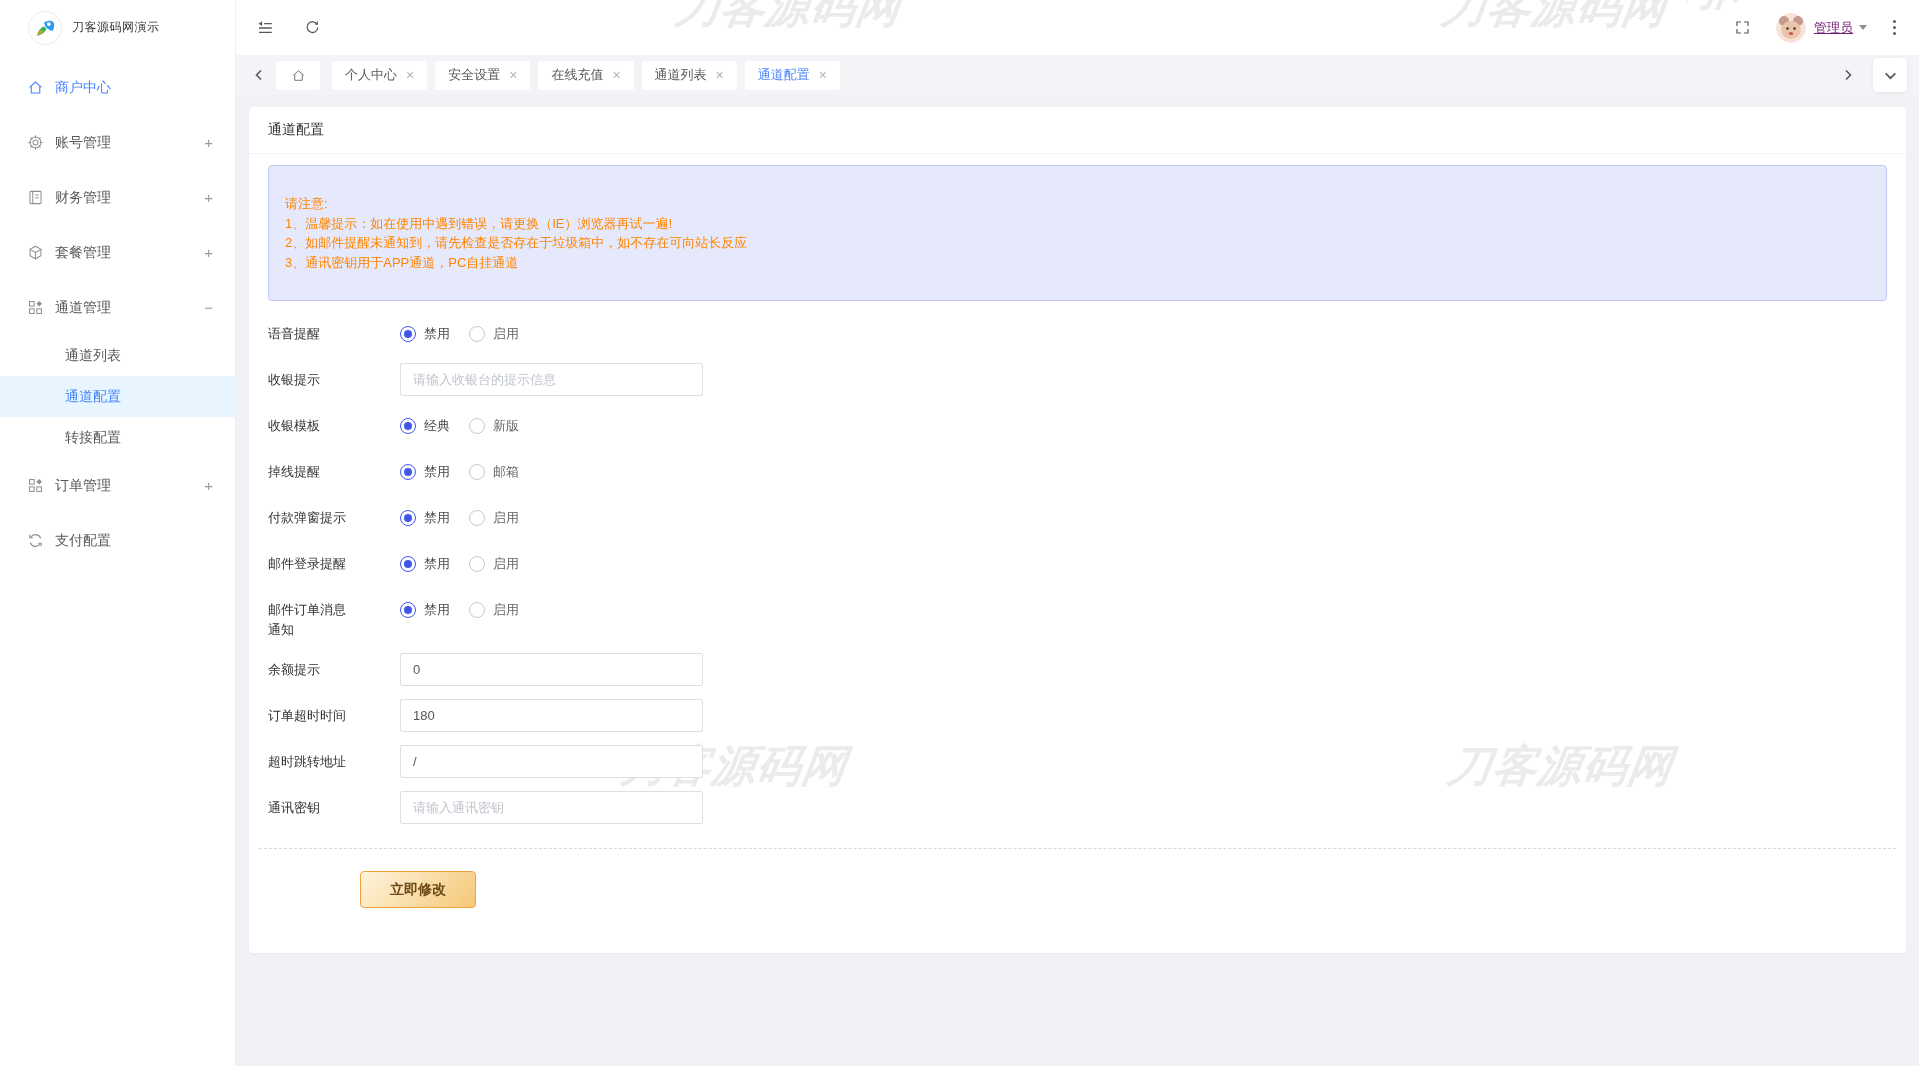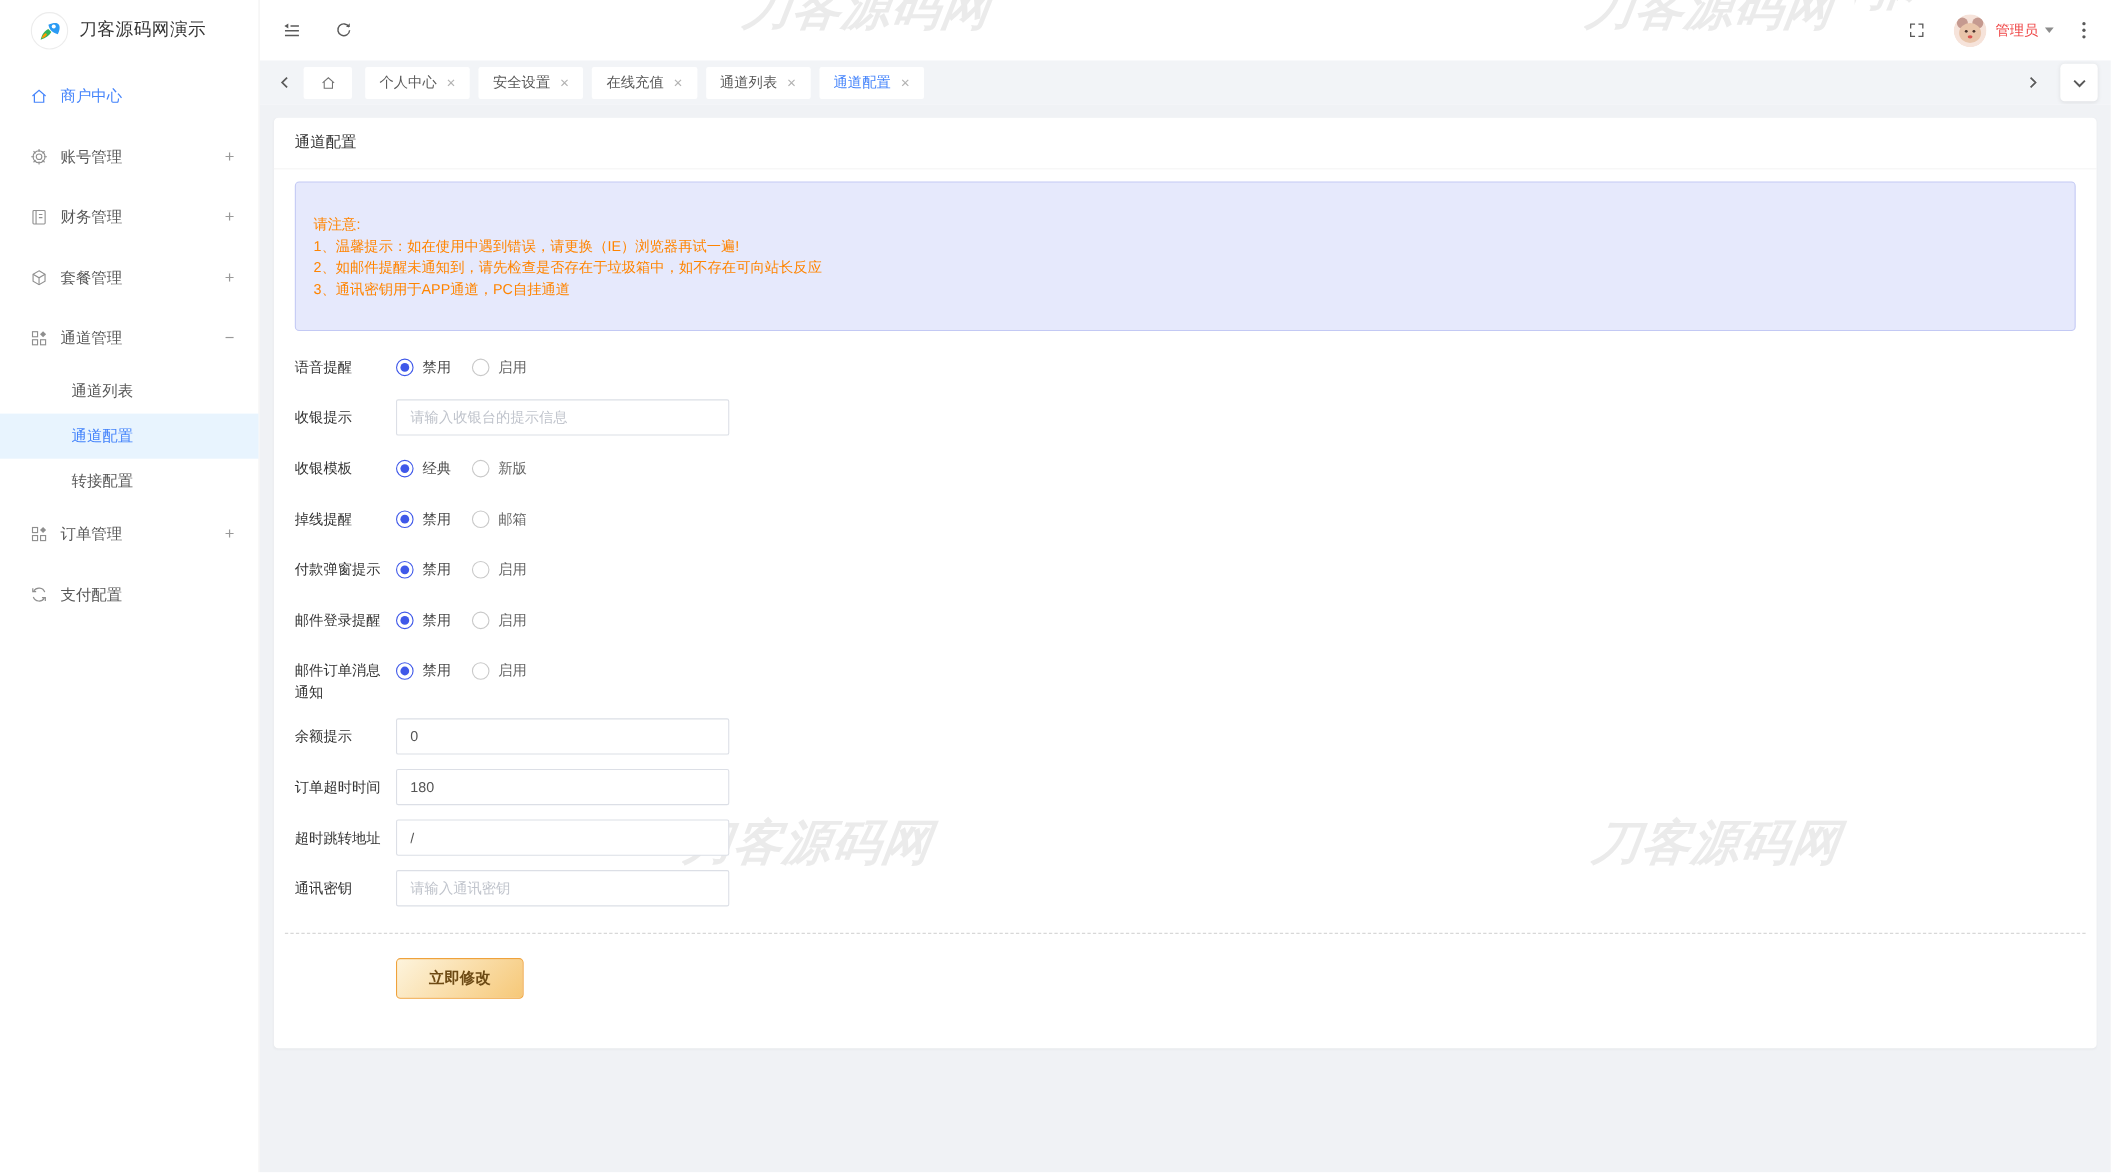--- a/index.html
+++ b/index.html
@@ -4,39 +4,39 @@
 <style>
   * { margin:0; padding:0; box-sizing:border-box; }
   html,body { background:#fff; }
   body { font-family:"Liberation Sans","DejaVu Sans",sans-serif; }
   .app { position:relative; width:1919px; height:1066px; overflow:hidden; background:#fff; }
 
   
   .sidebar { position:absolute; left:0; top:0; bottom:0; width:236px; background:#fff; border-right:1px solid #f1f1f1; z-index:10; }
   .logo { height:55px; display:flex; align-items:center; padding-left:28px; }
   .logo-icon { width:34px; height:34px; border-radius:50%; border:1px solid #ececec; display:flex; align-items:center; justify-content:center; background:#fff; }
-  .logo-title { margin-left:10px; font-size:16px; color:#333; letter-spacing:.5px;font-family:Liberation Serif, serif; }
+  .logo-title { margin-left:10px; font-size:12px; color:#333; letter-spacing:.5px;font-family:Liberation Serif, serif; }
   .menu { padding-top:5px; }
   .menu-item { height:55px; display:flex; align-items:center; padding:0 22px 0 27px; font-size:14px; color:#595959; cursor:pointer; }
   .mi-icon { width:17px; height:17px; margin-right:11px; color:#8f8f8f; display:flex; align-items:center; }
   .menu-item.active { color:#4584fb; }
   .menu-item.active .mi-icon { color:#4584fb; }
   .mi-label { flex:1; }
   .mi-expand { color:#999; font-size:15px; font-weight:400; }
   .submenu-item { height:41px; display:flex; align-items:center; padding-left:65px; font-size:14px; color:#595959; cursor:pointer; }
   .submenu-item.active { color:#4584fb; background:#e8f4fe; }
 
   
   .main { position:absolute; left:236px; top:0; right:0; }
   .topbar { height:55px; background:#fff; display:flex; align-items:center; padding:0 19px; }
   .tb-icon { width:20px; height:20px; color:#595959; cursor:pointer; display:flex; align-items:center; justify-content:center; }
   .tb-icon + .tb-icon { margin-left:27px; }
   .tb-right { margin-left:auto; display:flex; align-items:center; }
   .avatar { width:30px; height:30px; border-radius:50%; overflow:hidden; margin-left:24px; cursor:pointer; flex-shrink:0; }
-  .username { margin-left:8px; font-size:13px; color:#ef4444; cursor:pointer; }
+  .username { margin-left:8px; font-size:13px; color:#701a75; cursor:pointer;text-decoration:underline; }
   .caret-down { width:0; height:0; border-left:4.5px solid transparent; border-right:4.5px solid transparent; border-top:5px solid #8c8c8c; margin-left:6px; }
   .kebab { margin-left:22px; display:flex; flex-direction:column; gap:3px; cursor:pointer; padding:2px 4px; }
   .kebab i { width:3px; height:3px; border-radius:50%; background:#595959; display:block; }
 
   
   .tabbar { height:40px; background:#f2f4f7; display:flex; align-items:center; padding:0 12px; }
   .tab-nav { width:22px; height:28px; display:flex; align-items:center; justify-content:center; color:#595959; cursor:pointer; }
   .home-tab { width:44px; height:29px; background:#fff; border-radius:2px; display:flex; align-items:center; justify-content:center; color:#737373; margin:0 4px 0 6px; cursor:pointer; }
   .tab-list { display:flex; align-items:flex-start; }
   .tab { height:29px; background:#fff; border-radius:2px; display:flex; align-items:center; padding:0 13px; margin-left:8px; cursor:pointer; }
@@ -47,21 +47,21 @@
   .tab-dropdown { width:34px; height:34px; background:#fff; border-radius:4px; box-shadow:0 1px 4px rgba(0,0,0,.08); display:flex; align-items:center; justify-content:center; color:#595959; margin-left:14px; cursor:pointer; }
 
   
   .content { position:absolute; left:236px; top:95px; right:0; height:971px; background:#f0f2f5; padding:12px 13px; }
   .card { background:#fff; border-radius:4px; min-height:806px; box-shadow:0 1px 2px rgba(0,0,0,.03); }
   .card-header { height:47px; display:flex; align-items:center; padding:0 19px; font-size:14px; color:#333; border-bottom:1px solid #f4f4f4; }
   .card-body { position:relative; z-index:2; padding:11px 19px 45px; }
 
   .notice { background:#e6e9fc; border:1px solid #c3c9f4; border-radius:4px; padding:28px 16px; color:#ff8400; font-size:13px; line-height:19.5px; margin-bottom:16px; }
 
-  .form-row { display:flex; margin-bottom:13px; min-height:33px; }
+  .form-row { display:flex; margin-bottom:13px; min-height:33px;gap:40px; }
   .f-label { width:88px; flex-shrink:0; margin-right:4px; font-size:13px; color:#333; line-height:20px; padding-top:7px; }
   .f-control { display:flex; align-items:center; height:33px; }
   .radio-opt { display:inline-flex; align-items:center; cursor:pointer; }
   .radio-opt + .radio-opt { margin-left:19px; }
   .radio-circle { width:16px; height:16px; border-radius:50%; border:1px solid #c9c9c9; background:#fff; position:relative; }
   .radio-opt.selected .radio-circle { border-color:#3f58e9; }
   .radio-opt.selected .radio-circle::after { content:""; position:absolute; left:3px; top:3px; right:3px; bottom:3px; border-radius:50%; background:#3f58e9; }
   .radio-text { margin-left:8px; font-size:13px; color:#666; }
   .radio-opt.selected .radio-text { color:#4a4a4a; }
   .text-input { width:303px; height:33px; border:1px solid #dcdfe6; border-radius:2px; padding:12px 12px; font-size:13px; color:#555; background:#fff; font-family:inherit; outline:none; }

